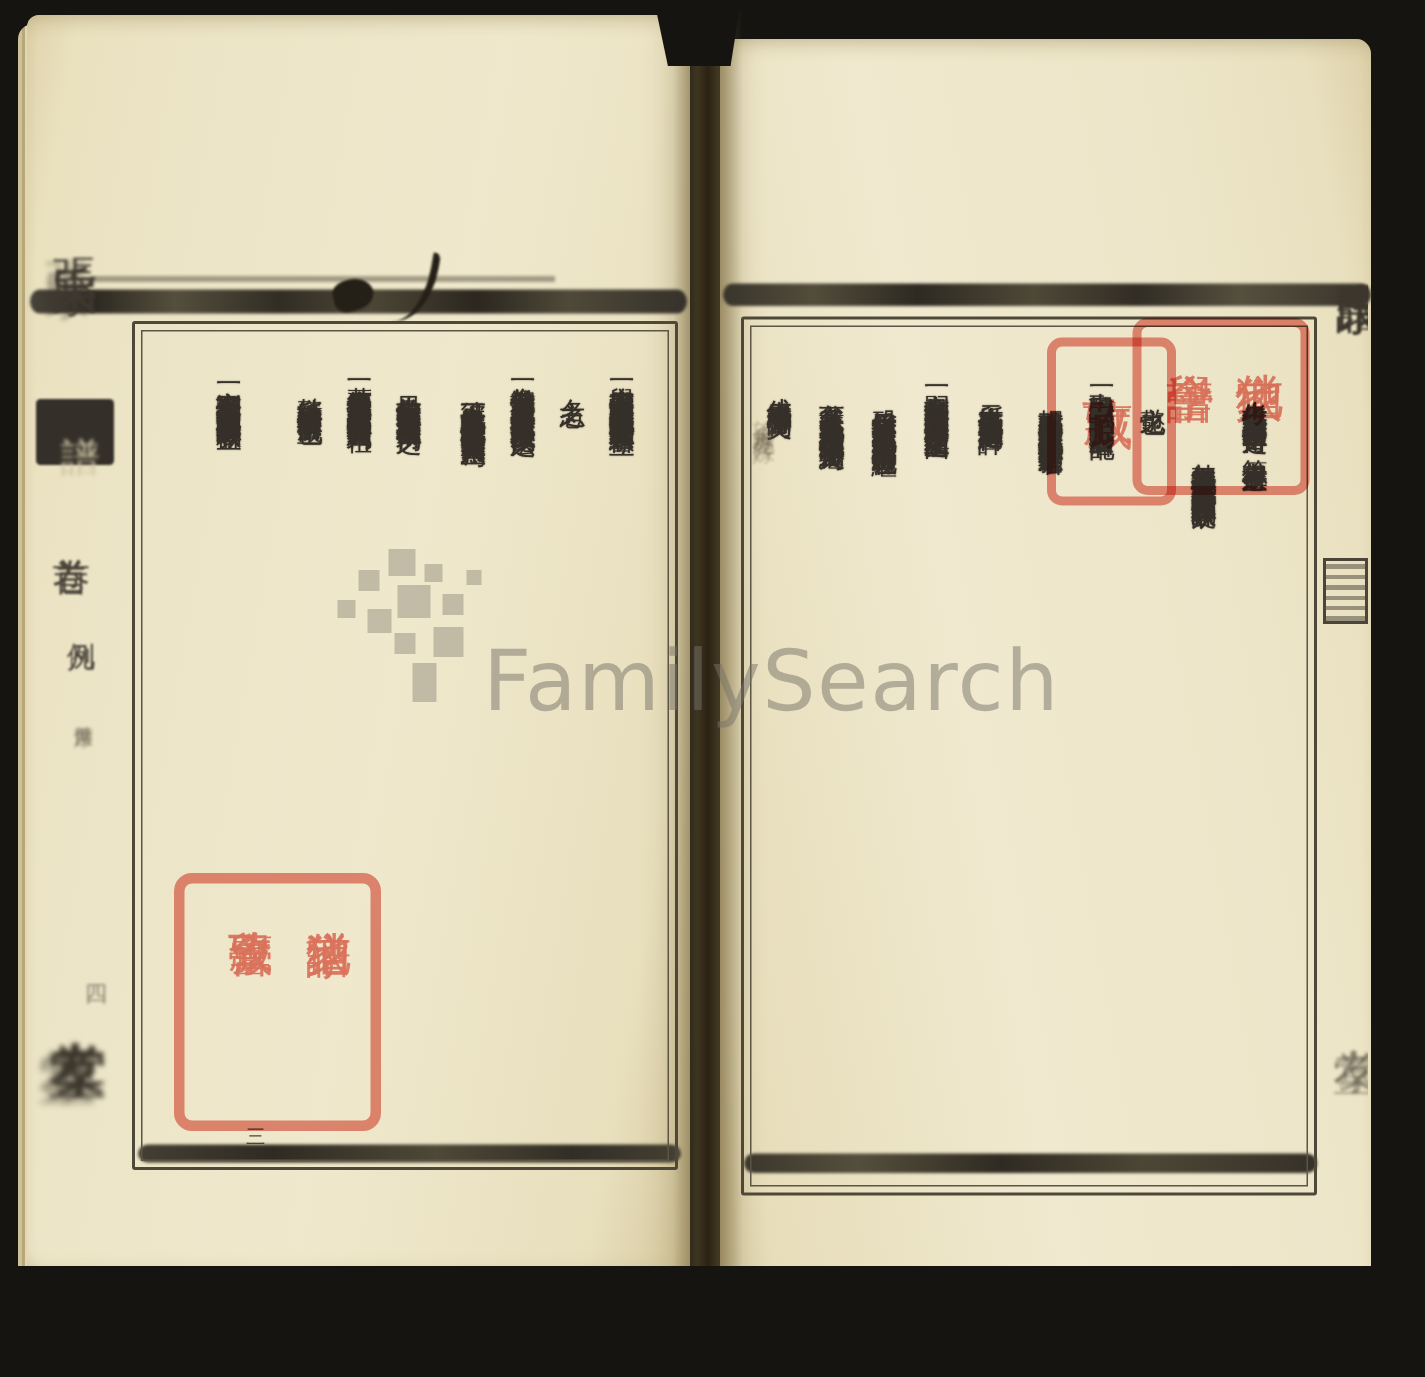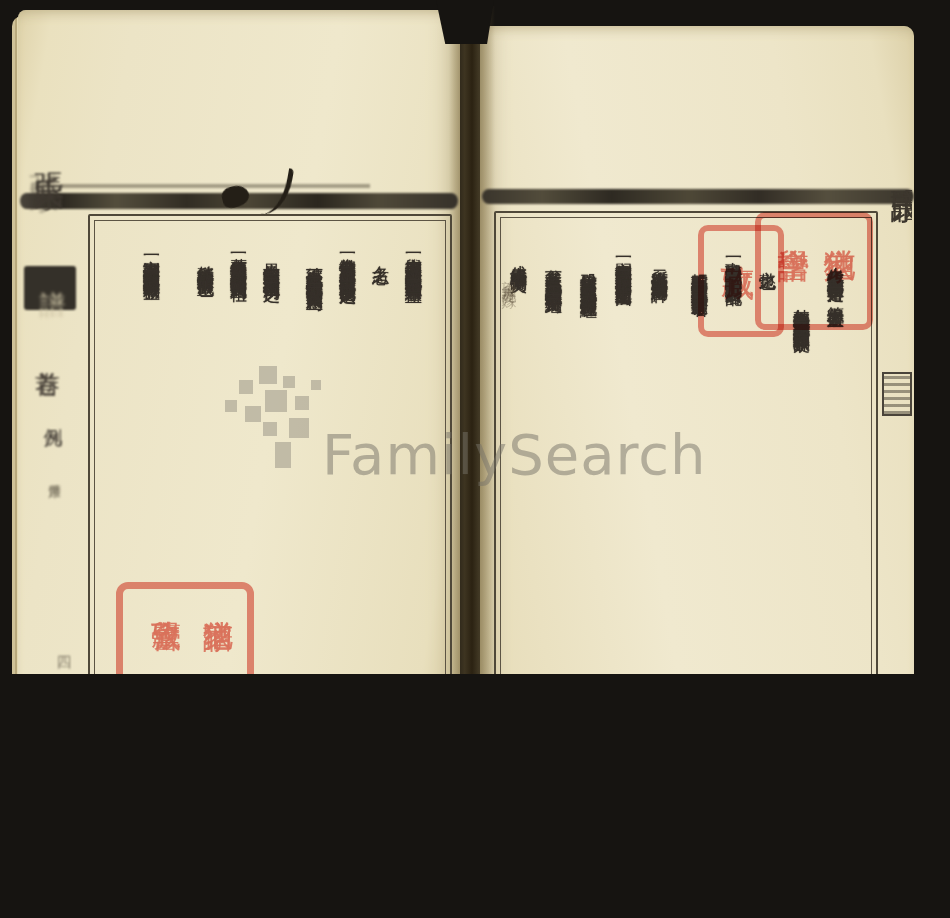--- a/index.html
+++ b/index.html
@@ -1,16 +1,16 @@
 <!DOCTYPE html>
 <html><head>
 <meta charset="utf-8">
 <style>
   html,body{margin:0;padding:0;background:#161411;}
-  #stage{position:relative;width:950px;height:674px;overflow:hidden;background:#161411;
+  #stage{position:relative;width:950px;height:844px;overflow:hidden;background:#161411;
          font-family:"DejaVu Sans",sans-serif;}
   #stage *{position:absolute;box-sizing:border-box;}
 
   
   .page{border-radius:4px;}
   #page-left{left:18px;top:10px;width:442px;height:846px;
     background:linear-gradient(100deg,#dfd3ab 0%,#eae1bf 6%,#ece4c6 20%,#efe8cc 55%,#e8dfbd 88%,#d4c79c 100%);
     border-radius:8px 2px 3px 12px;
     box-shadow:inset -20px 0 26px -16px #a5966c, inset 0 10px 14px -10px #bfb28a, inset 0 -14px 16px -12px #b1a277;}
   #page-right{left:480px;top:26px;width:434px;height:846px;

